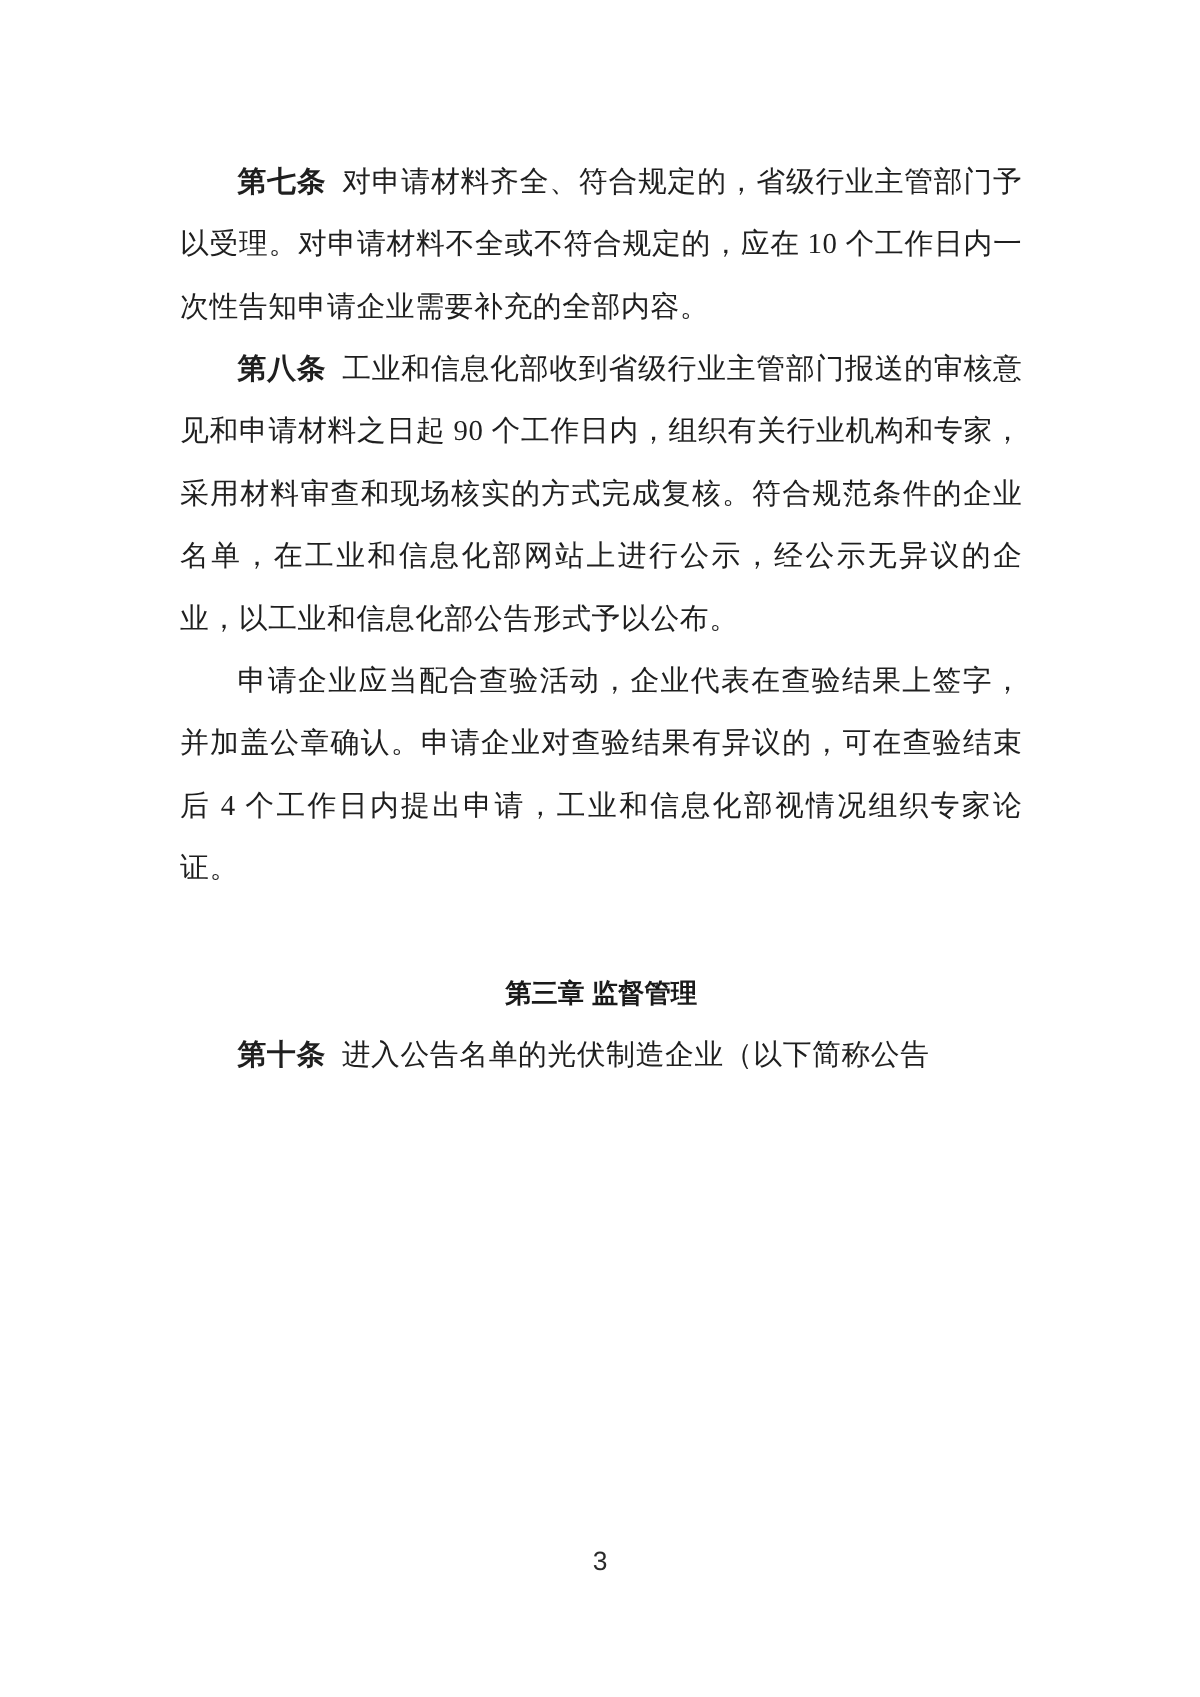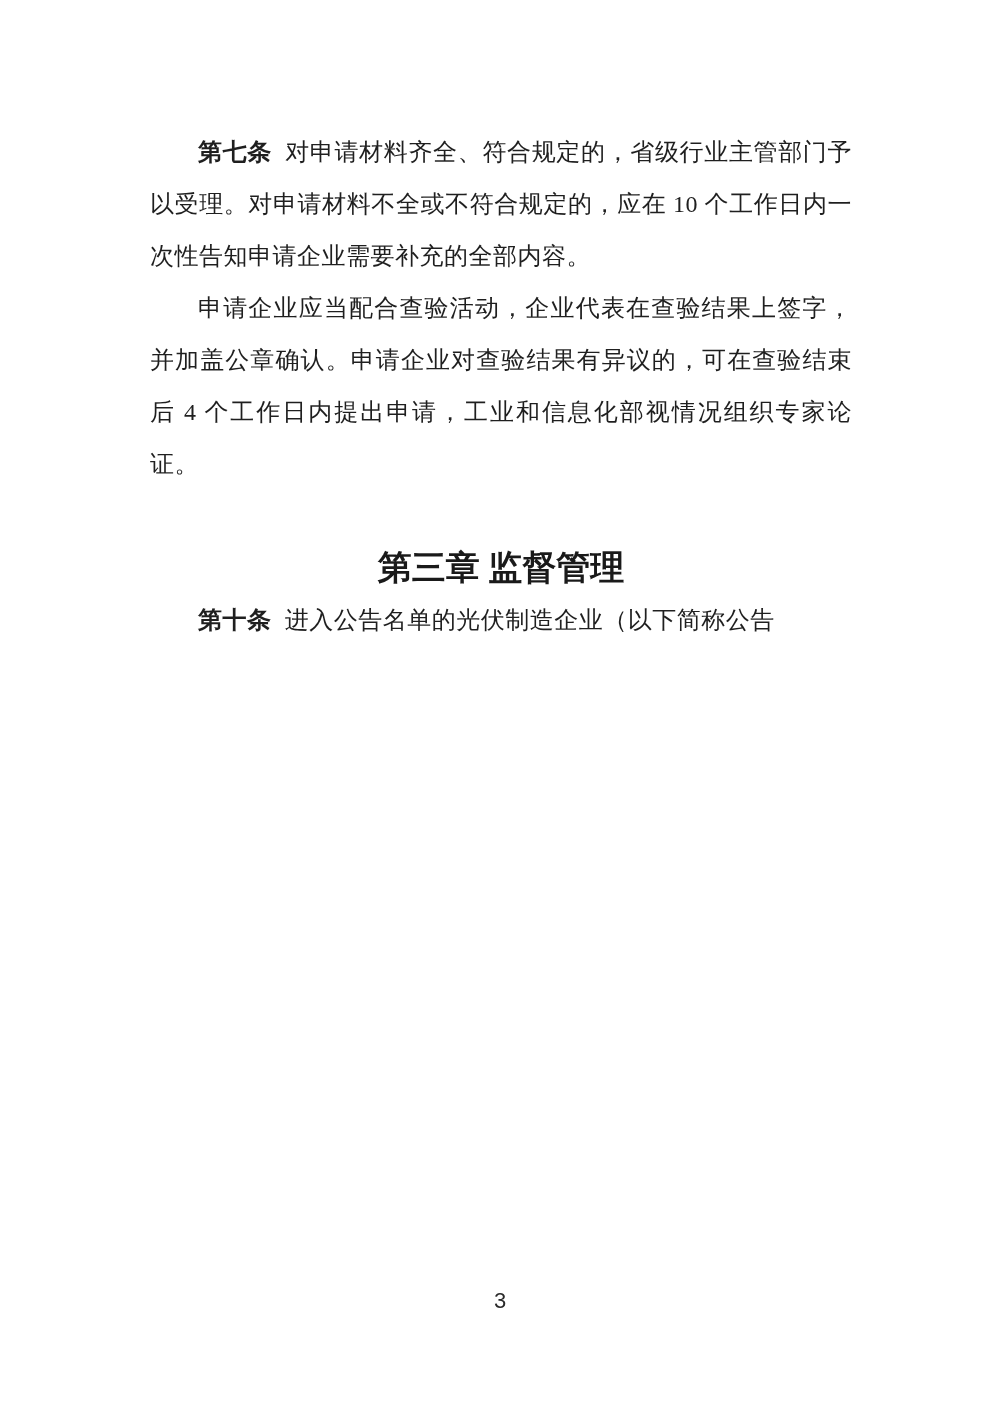--- a/index.html
+++ b/index.html
@@ -35,26 +35,26 @@
     font-weight: bold;
     font-family: "Liberation Sans", "DejaVu Sans", sans-serif;
     margin-right: 0.55em;
   }
   .para-lead:empty {
     margin: 0;
     display: none;
   }
   .chapter-heading {
     margin: 52px 0 0 0;
-    font-size: 34px;
+    font-size: 22px;
     line-height: 52px;
     font-weight: bold;
     text-align: center;
     text-indent: 0;
-    font-family: Liberation Serif, serif;
+    font-family: Liberation Sans, sans-serif;
     color: #1a1a1a;
   }
   .page-number {
     position: absolute;
     top: 1286px;
     left: 0;
     width: 100%;
     text-align: center;
     font-size: 22px;
     line-height: 30px;
@@ -64,20 +64,21 @@
 </style>
 </head>
 <body>
 
 <div class="page">
   <div class="doc-body">
 
     <p class="para"><span class="para-lead">第七条</span><span>对申请材料齐全、符合规定的，省级行业主管部门予以受理。对申请材料不全或不符合规定的，应在 10 个工作日内一次性告知申请企业需要补充的全部内容。</span></p>
 
 
+    <p class="para"><span class="para-lead">第八条</span><span>工业和信息化部收到省级行业主管部门报送的审核意见和申请材料之日起 90 个工作日内，组织有关行业机构和专家，采用材料审查和现场核实的方式完成复核。符合规范条件的企业名单，在工业和信息化部网站上进行公示，经公示无异议的企业，以工业和信息化部公告形式予以公布。</span></p>
 
 
     <p class="para"><span>申请企业应当配合查验活动，企业代表在查验结果上签字，并加盖公章确认。申请企业对查验结果有异议的，可在查验结束后 4 个工作日内提出申请，工业和信息化部视情况组织专家论证。</span></p>
 
     <h2 class="chapter-heading">第三章 监督管理</h2>
 
     <p class="para"><span class="para-lead">第十条</span><span>进入公告名单的光伏制造企业（以下简称公告</span></p>
 
   </div>
 

